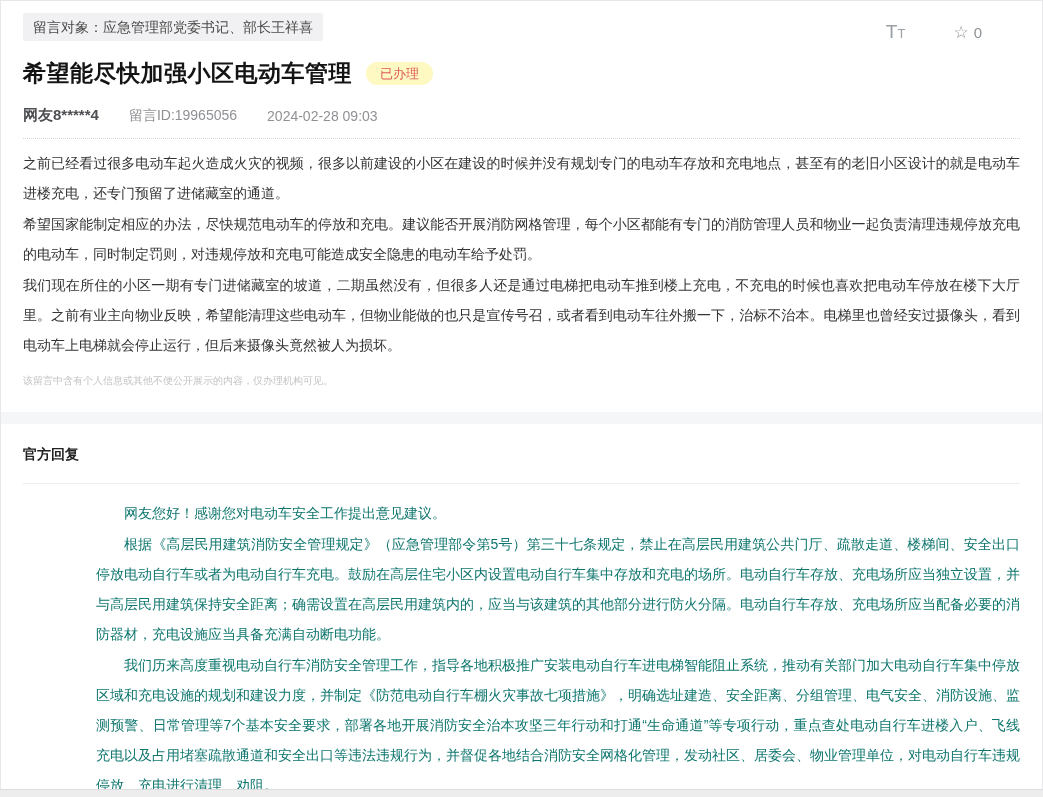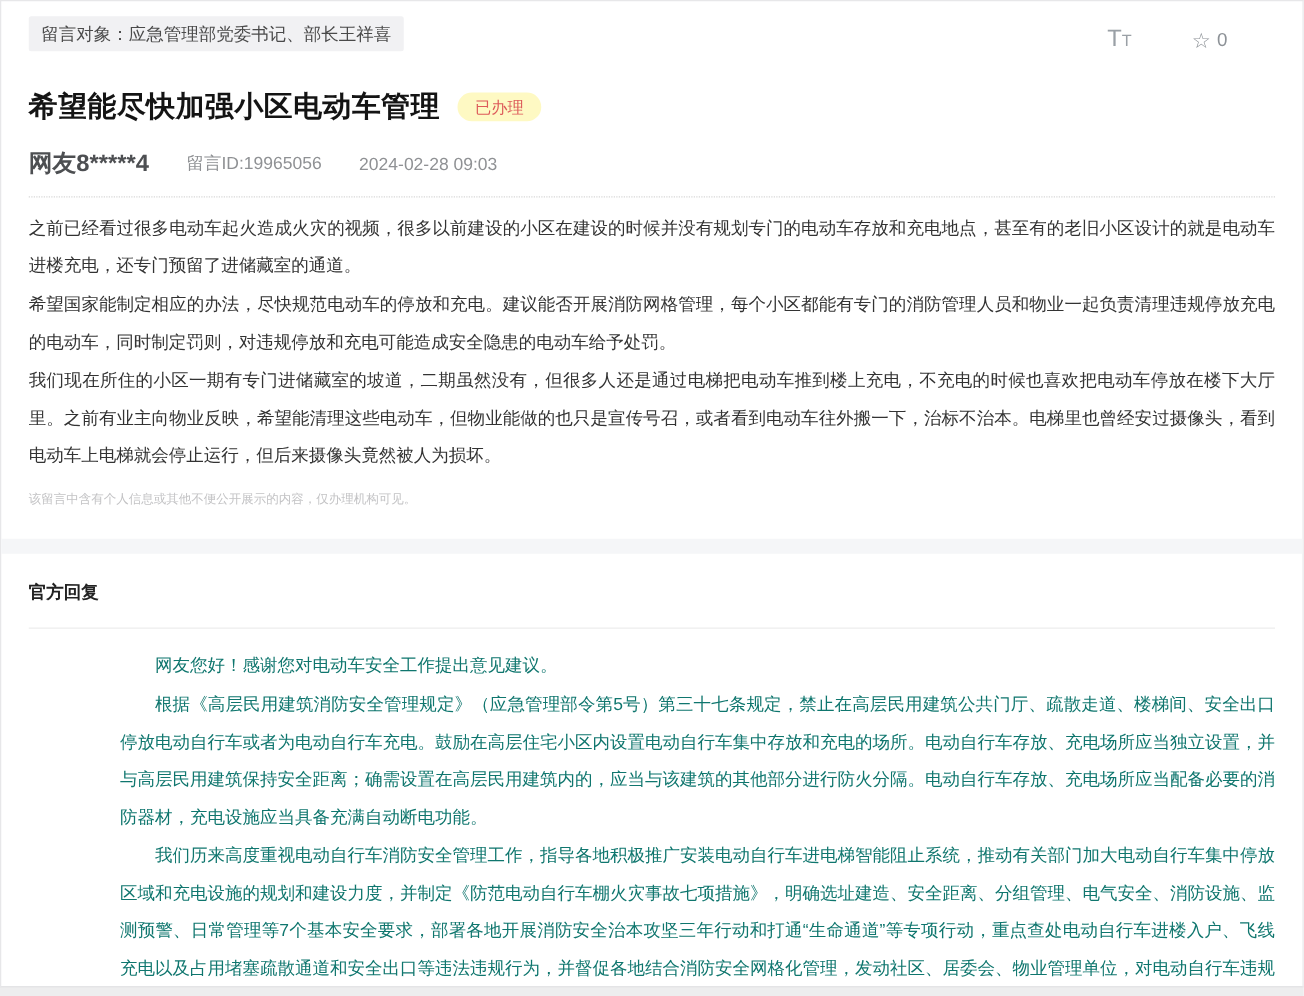--- a/index.html
+++ b/index.html
@@ -25,30 +25,30 @@
     background:#f1f1f3;color:#4a4a4a;
     font-size:14px;line-height:14px;
     padding:7px 10px;border-radius:2px;
   }
   .top-actions{display:flex;align-items:center;gap:48px;margin-top:8px;margin-right:38px;color:#9aa0a6;}
   .font-toggle{cursor:pointer;display:inline-flex;align-items:baseline;}
   .font-toggle .t-large{font-size:19px;}
   .font-toggle .t-small{font-size:13px;}
   .favorite{cursor:pointer;display:inline-flex;align-items:center;gap:5px;font-size:15px;color:#8d9297;}
   .favorite .star-glyph{font-size:17px;line-height:1;}
-  .title-row{display:flex;align-items:center;margin-top:27px;}
+  .title-row{display:flex;align-items:center;margin-top:15px;}
   .page-title{font-size:23px;font-weight:bold;color:#141414;margin:0;letter-spacing:0.5px;}
   .status-badge{
     margin-left:14px;
     background:#fef9c3;color:#dd5a5a;
     font-size:13px;line-height:13px;
     padding:5px 14px;border-radius:999px;
   }
   .meta-row{margin-top:17px;display:flex;align-items:center;gap:30px;font-size:14px;color:#8f9194;}
-  .author{color:#4d4f52;font-weight:bold;font-size:19px;}
+  .author{color:#4d4f52;font-weight:bold;font-size:15px;}
   .dotted-divider{border-top:1px dotted #d8d8d8;margin-top:13px;}
   .msg-body{margin-top:9px;}
   .msg-body p{
     margin:0 0 1px;
     font-size:14px;line-height:30px;color:#333333;
     text-align:justify;
   }
   .privacy-note{
     margin:11px 0 0;
     font-size:10px;line-height:20px;color:#c3c3c5;

